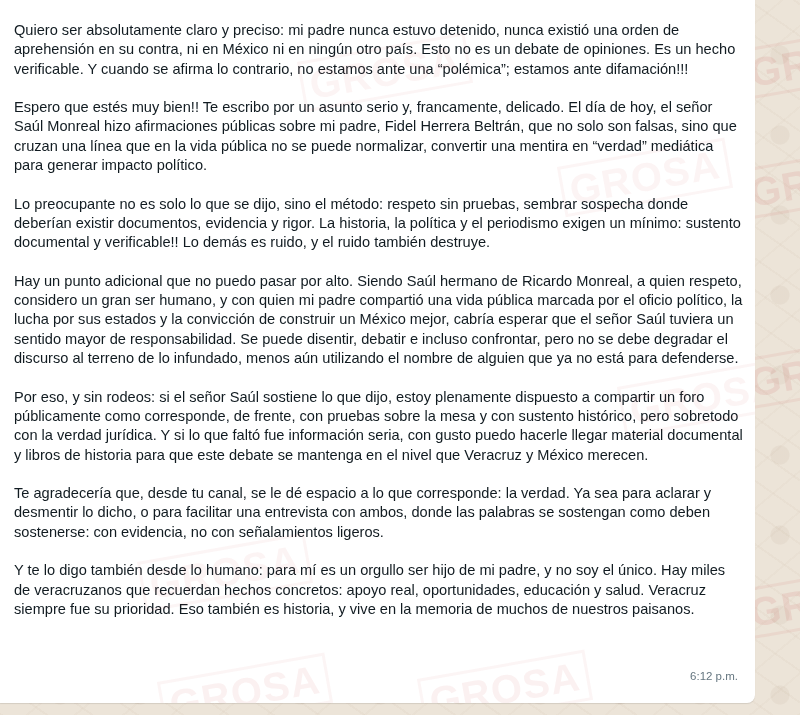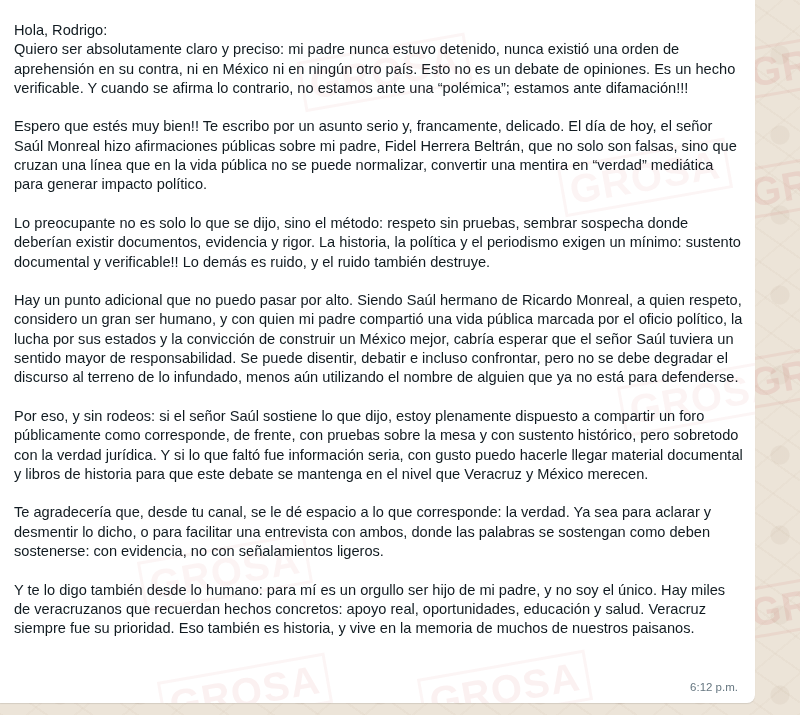--- a/index.html
+++ b/index.html
@@ -58,40 +58,39 @@
     line-height: 19.3px;
     color: #111b21;
   }
   .message p {
     margin: 0 0 19.3px 0;
   }
   .message p.line { margin: 0; }
   .timestamp {
     position: absolute;
     right: 17px;
-    bottom: 10px;
+    bottom: 21px;
     font-size: 11.5px;
     color: #667781;
     margin-top: 48px;
   }
 </style>
 </head>
 <body>
 
 <div class="chat-bg"></div>
 
 <div class="watermark" style="left:740px; top:35px;">GROSA</div>
 <div class="watermark" style="left:740px; top:155px;">GROSA</div>
 <div class="watermark" style="left:740px; top:345px;">GROSA</div>
 <div class="watermark" style="left:740px; top:575px;">GROSA</div>
 
 <div class="bubble">
 
   <div class="message">
-    <p class="line">Hola, Rodrigo:</p>
     <p>Quiero ser absolutamente claro y preciso: mi padre nunca estuvo detenido, nunca existió una orden de aprehensión en su contra, ni en México ni en ningún otro país. Esto no es un debate de opiniones. Es un hecho verificable. Y cuando se afirma lo contrario, no estamos ante una “polémica”; estamos ante difamación!!!</p>
     <p>Espero que estés muy bien!! Te escribo por un asunto serio y, francamente, delicado. El día de hoy, el señor Saúl Monreal hizo afirmaciones públicas sobre mi padre, Fidel Herrera Beltrán, que no solo son falsas, sino que cruzan una línea que en la vida pública no se puede normalizar, convertir una mentira en “verdad” mediática para generar impacto político.</p>
     <p>Lo preocupante no es solo lo que se dijo, sino el método: respeto sin pruebas, sembrar sospecha donde deberían existir documentos, evidencia y rigor. La historia, la política y el periodismo exigen un mínimo: sustento documental y verificable!! Lo demás es ruido, y el ruido también destruye.</p>
     <p>Hay un punto adicional que no puedo pasar por alto. Siendo Saúl hermano de Ricardo Monreal, a quien respeto, considero un gran ser humano, y con quien mi padre compartió una vida pública marcada por el oficio político, la lucha por sus estados y la convicción de construir un México mejor, cabría esperar que el señor Saúl tuviera un sentido mayor de responsabilidad. Se puede disentir, debatir e incluso confrontar, pero no se debe degradar el discurso al terreno de lo infundado, menos aún utilizando el nombre de alguien que ya no está para defenderse.</p>
     <p>Por eso, y sin rodeos: si el señor Saúl  sostiene lo que dijo, estoy plenamente dispuesto a compartir un foro públicamente como corresponde, de frente, con pruebas sobre la mesa y con sustento histórico, pero sobretodo con la verdad jurídica. Y si lo que faltó fue información seria, con gusto puedo hacerle llegar material documental y libros de historia para que este debate se mantenga en el nivel que Veracruz y México merecen.</p>
     <p>Te agradecería que, desde tu canal, se le dé espacio a lo que corresponde: la verdad. Ya sea para aclarar y desmentir lo dicho, o para facilitar una entrevista con ambos, donde las palabras se sostengan como deben sostenerse: con evidencia, no con señalamientos ligeros.</p>
     <p>Y te lo digo también desde lo humano: para mí es un orgullo ser hijo de mi padre, y no soy el único. Hay miles de veracruzanos que recuerdan hechos concretos: apoyo real, oportunidades, educación y salud. Veracruz siempre fue su prioridad. Eso también es historia, y vive en la memoria de muchos de nuestros paisanos.</p>
 
   </div>
 

